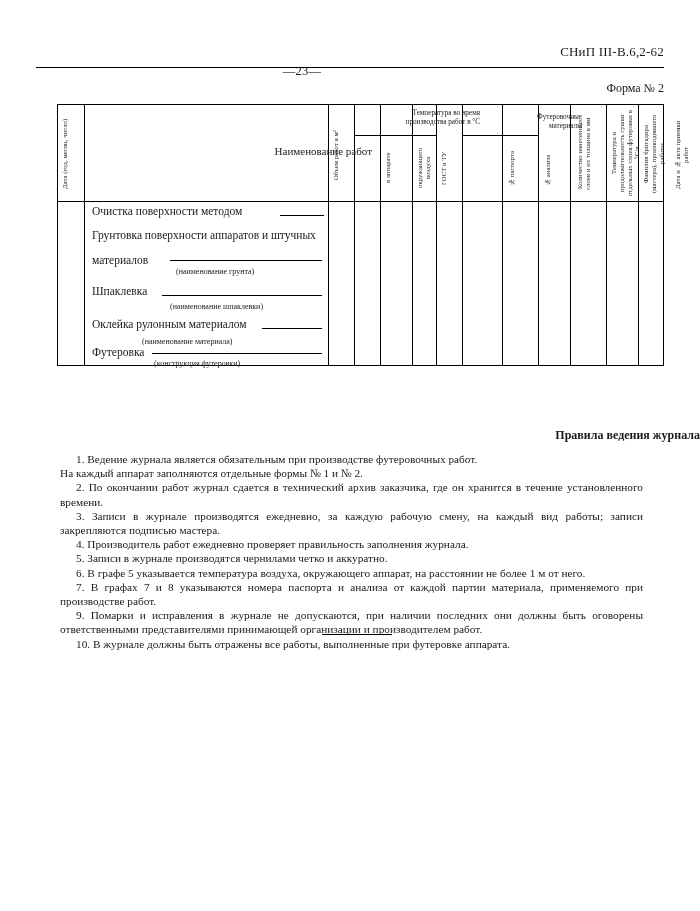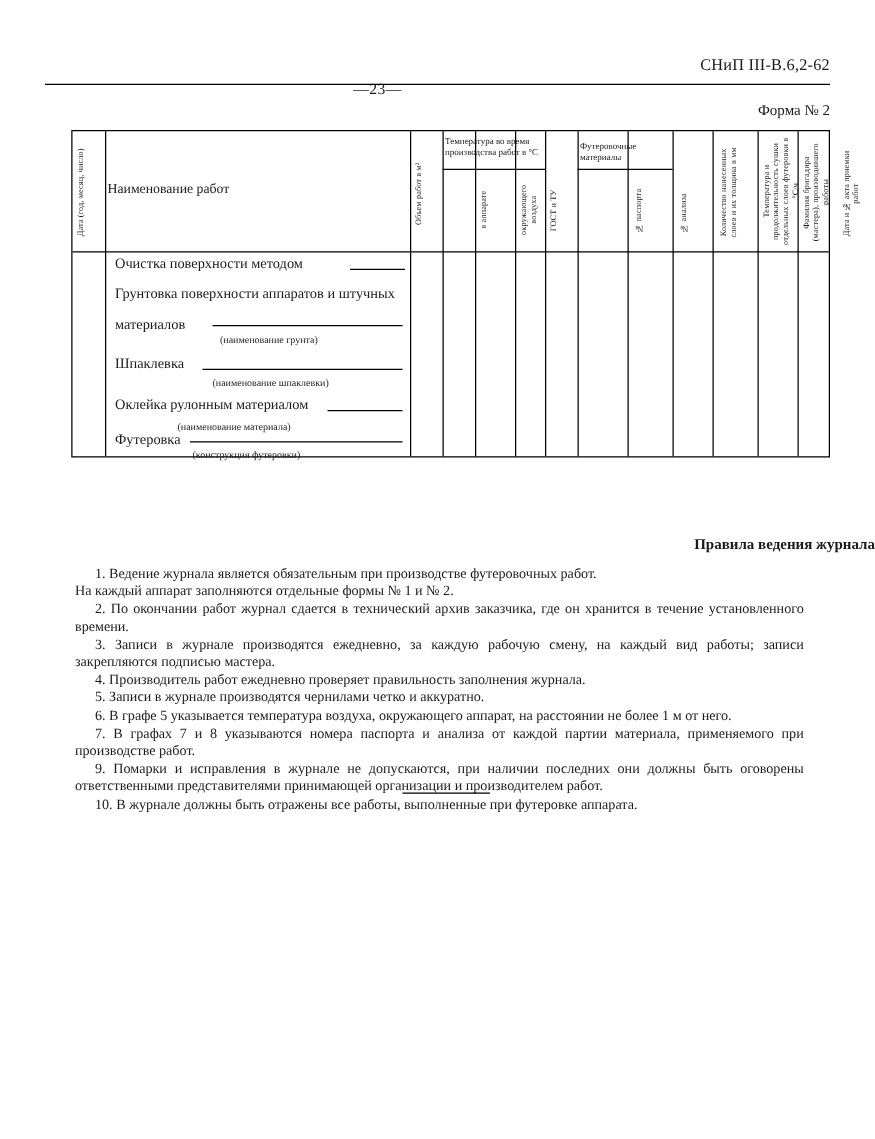--- a/index.html
+++ b/index.html
@@ -88,22 +88,23 @@
     font-size: 6.6px;
     line-height: 1.18;
     text-align: center;
     letter-spacing: 0.1px;
     white-space: pre-line;
   }
   .hhead {
     position: absolute;
     font-size: 7.2px;
     line-height: 1.2;
-    text-align: left;
+    text-align: right;
     white-space: pre-line;
+    margin-left: 46px;
   }
 
   
   .row-label {
     position: absolute;
     font-size: 11.5px;
     white-space: nowrap;
   }
   .row-sub {
     position: absolute;

